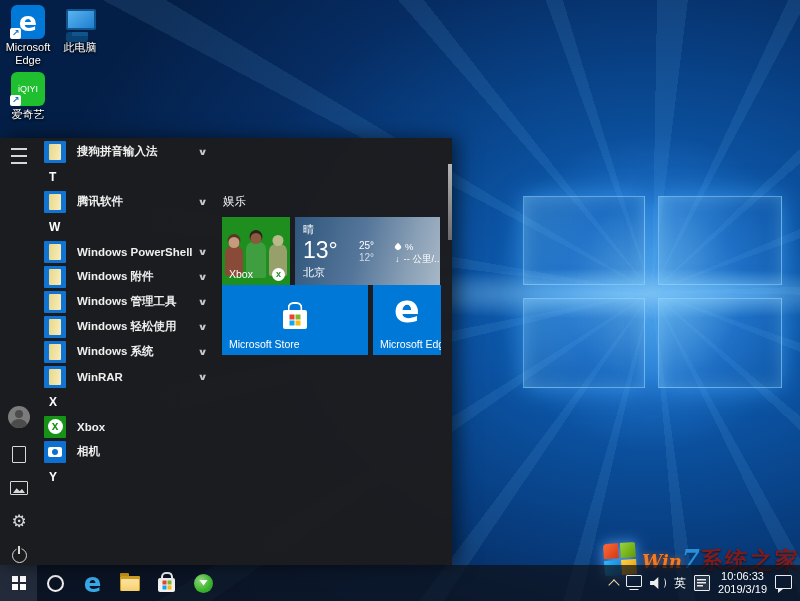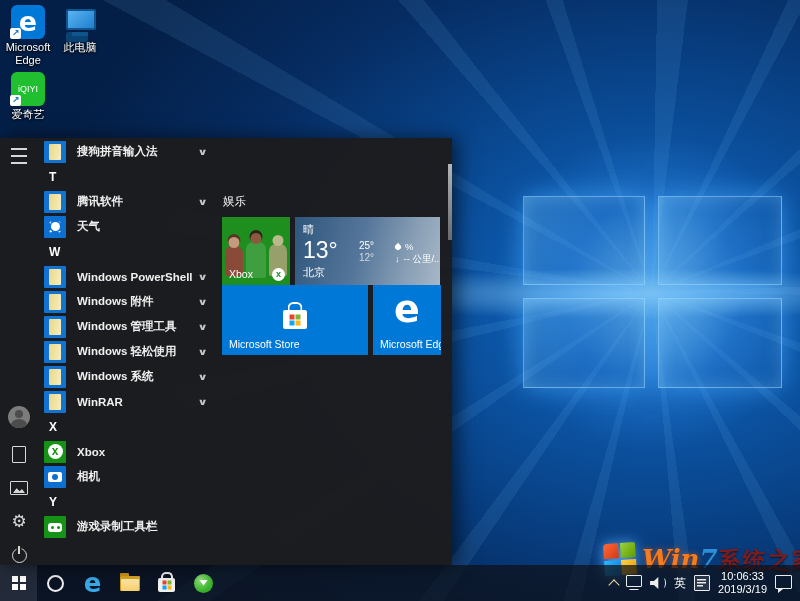--- a/index.html
+++ b/index.html
@@ -227,21 +227,21 @@
   
   .watermark{position:absolute;left:604px;top:543px;z-index:5;display:flex;align-items:center;}
   .wm-flag{width:33px;height:33px;position:relative;transform:rotate(-4deg);
     filter:drop-shadow(0 0 7px rgba(90,170,255,0.9));
     background:linear-gradient(135deg,#ff6a3c,#d23a10) 0 0/15px 15px no-repeat,
                linear-gradient(135deg,#9ad43a,#5f9a00) 17px 0/15px 15px no-repeat,
                linear-gradient(135deg,#35b9ff,#0077cf) 0 17px/15px 15px no-repeat,
                linear-gradient(135deg,#ffd24a,#df9900) 17px 17px/15px 15px no-repeat;
     border-radius:4px;}
   .wm-text{margin-left:5px;font-weight:bold;white-space:nowrap;}
-  .wm-win{font-family:"DejaVu Serif",serif;font-style:italic;font-size:26px;color:#f47b20;
+  .wm-win{font-family:"DejaVu Serif",serif;font-style:italic;font-size:18px;color:#f47b20;
     text-shadow:0 1px 1px #7a2c00, 0 0 6px rgba(255,120,30,0.5);text-align:center;}
   .wm-7{font-family:"DejaVu Serif",serif;font-style:italic;font-size:26px;color:#2a8fd8;
     text-shadow:0 1px 1px #0a3a66;}
   .wm-rest{font-family:"DejaVu Sans",sans-serif;font-size:23px;color:#7e1c1c;letter-spacing:2px;
     text-shadow:0 1px 2px rgba(0,0,0,0.6);}
 </style>
 </head>
 <body>
 
 <div class="wallpaper">
@@ -346,25 +346,20 @@
       <div class="alrow t-header">
 
         <span class="app-label">T</span>
 
       </div>
       <div class="alrow t-app">
         <span class="app-ico i-folder"></span>
         <span class="app-label">腾讯软件</span>
         <span class="chev">∨</span>
       </div>
-      <div class="alrow t-app">
-        <span class="app-ico i-weather"></span>
-        <span class="app-label">天气</span>
-        <span class="chev" style="visibility: hidden;">∨</span>
-      </div>
       <div class="alrow t-header">
 
         <span class="app-label">W</span>
 
       </div>
       <div class="alrow t-app">
         <span class="app-ico i-folder"></span>
         <span class="app-label">Windows PowerShell</span>
         <span class="chev">∨</span>
       </div>
@@ -405,25 +400,20 @@
       </div>
       <div class="alrow t-app">
         <span class="app-ico i-camera"></span>
         <span class="app-label">相机</span>
         <span class="chev" style="visibility: hidden;">∨</span>
       </div>
       <div class="alrow t-header">
 
         <span class="app-label">Y</span>
 
-      </div>
-      <div class="alrow t-app">
-        <span class="app-ico i-gamebar"></span>
-        <span class="app-label">游戏录制工具栏</span>
-        <span class="chev" style="visibility: hidden;">∨</span>
       </div>
     </div>
 
   <div class="tiles">
     <div class="group-title">娱乐</div>
     <div class="tile-row">
       <div class="tile tile-xbox">
         <span class="av av-1"></span>
         <span class="av av-2"></span>
         <span class="av av-3"></span>

